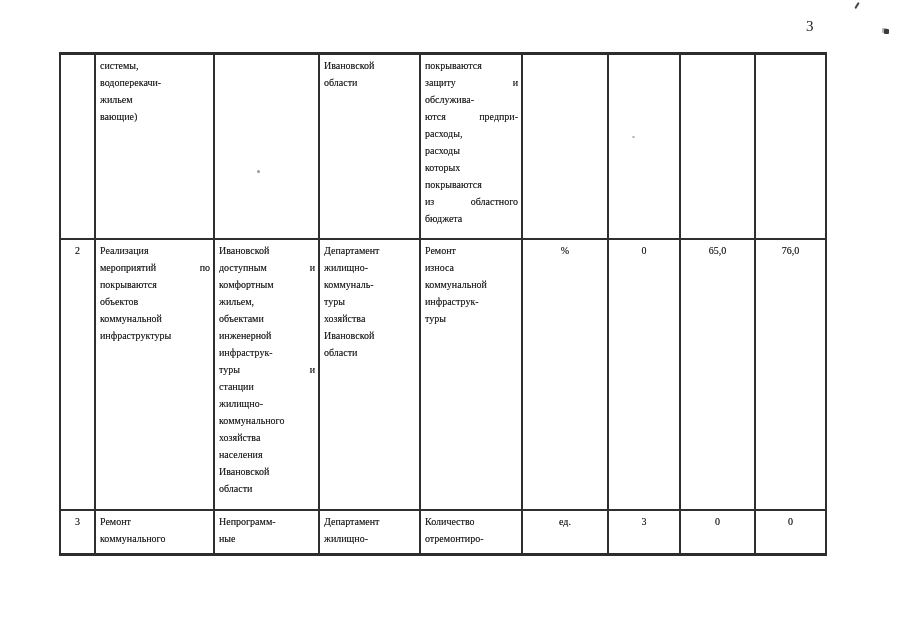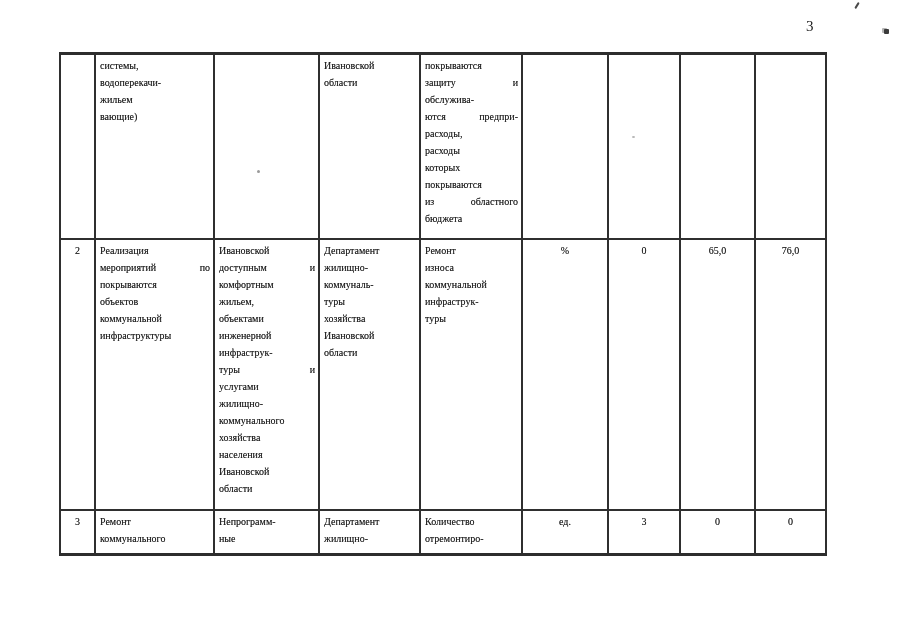--- a/index.html
+++ b/index.html
@@ -170,21 +170,21 @@
           </div>
           <div>комфортным</div>
           <div>жильем,</div>
           <div>объектами</div>
           <div>инженерной</div>
           <div>инфраструк-</div>
           <div class="jline">
             <span>туры</span>
             <span>и</span>
           </div>
-          <div>услугами</div>
+          <div>станции</div>
           <div>жилищно-</div>
           <div>коммунального</div>
           <div>хозяйства</div>
           <div>населения</div>
           <div>Ивановской</div>
           <div>области</div>
         </td>
       <td>
           <div>Департамент</div>
           <div>жилищно-</div>

